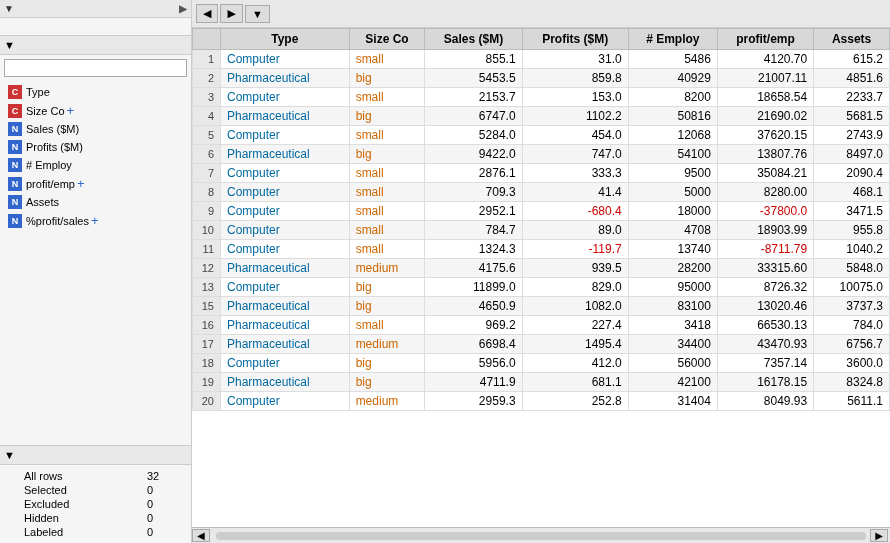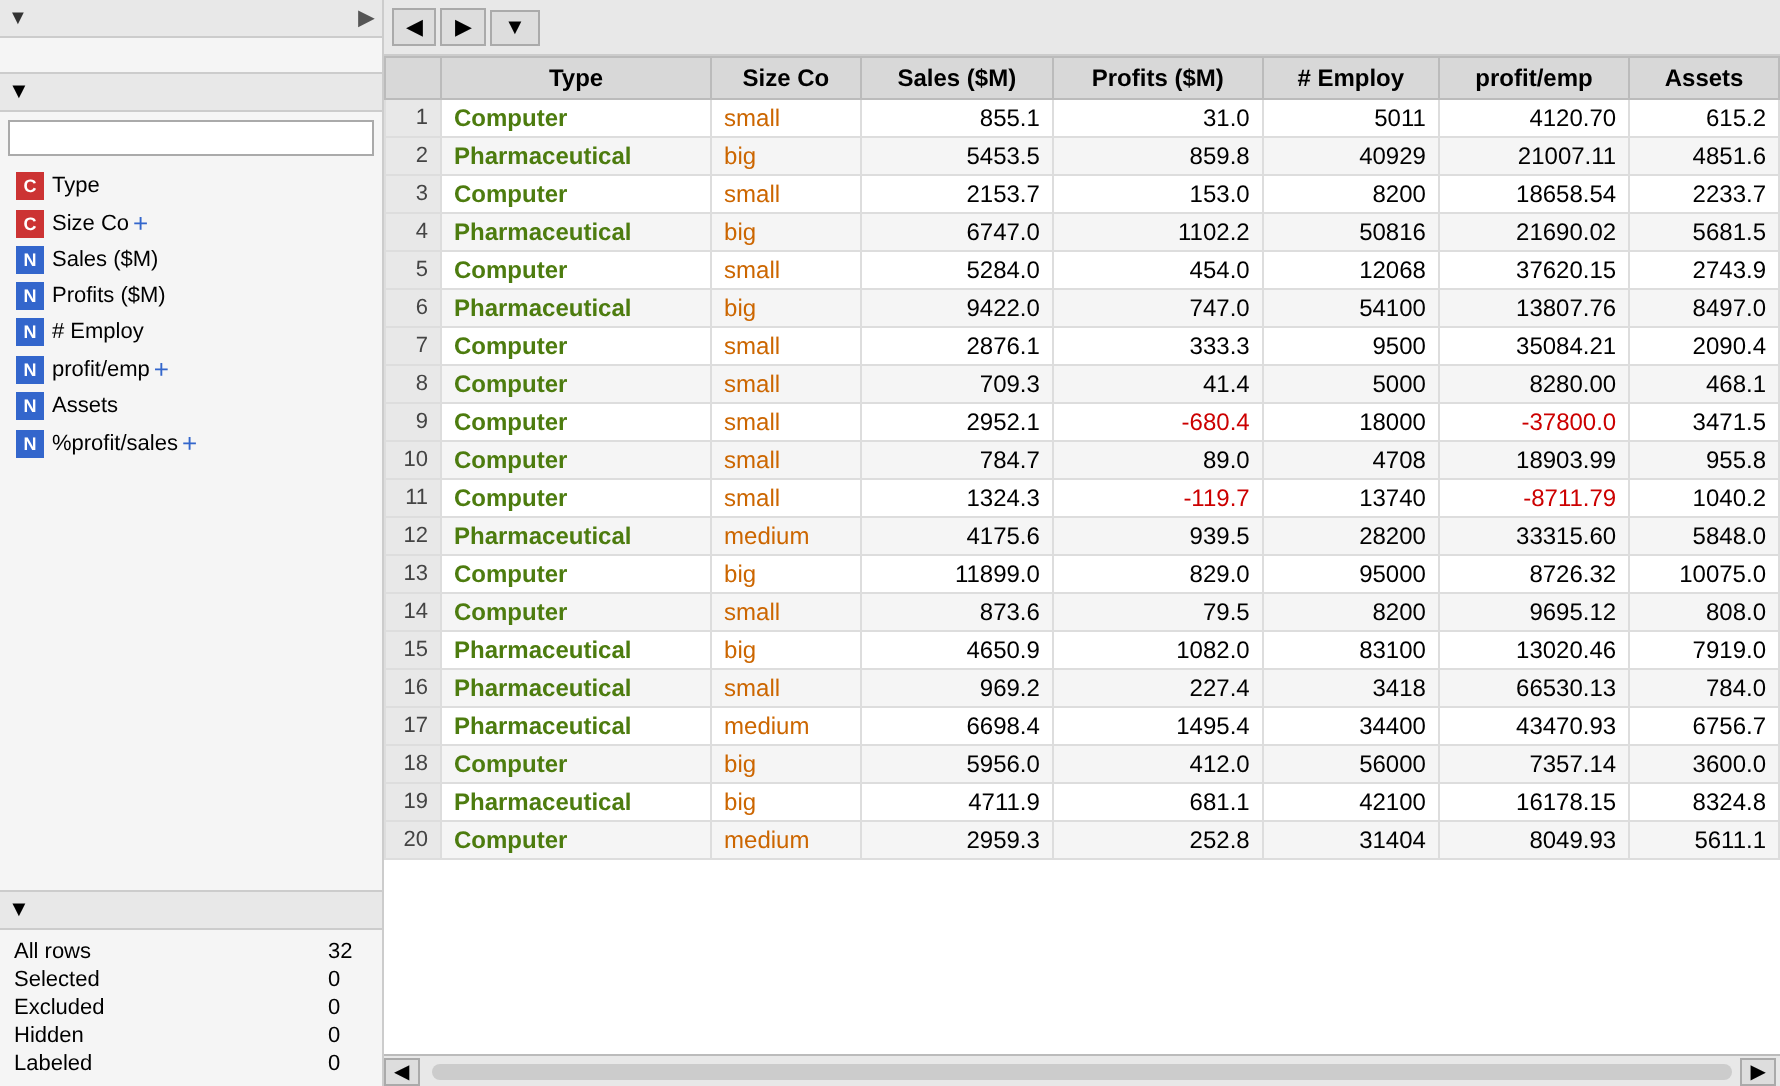--- a/index.html
+++ b/index.html
@@ -136,21 +136,21 @@
       display: flex;
       align-items: center;
       background: #e8e8e8;
       padding: 3px 4px;
       font-weight: bold;
       font-size: 11px;
       border-bottom: 1px solid #ccc;
     }
 
     .rows-table {
-      padding: 4px 7px;
+      padding: 4px 24px;
     }
 
     .rows-table-row {
       display: flex;
       justify-content: space-between;
       font-size: 11px;
       padding: 1px 0;
     }
 
     .rows-table-row .label {
@@ -227,22 +227,21 @@
 
     table tbody td:first-child {
       text-align: right;
       background: #e8e8e8;
       color: #444;
       font-size: 11px;
       width: 28px;
     }
 
     td.type-col {
-      color: #4d7c0f;
-      font-weight: bold;
+      color: #0369a1;
     }
 
     td.size-col {
       color: #cc6600;
     }
 
     td.num-col {
       text-align: right;
     }
 
@@ -381,21 +380,21 @@
             <th>Assets</th>
           </tr>
         </thead>
       <tbody id="table-body">
           <tr>
             <td>1</td>
             <td class="type-col">Computer</td>
             <td class="size-col">small</td>
             <td class="num-col">855.1</td>
             <td class="num-col">31.0</td>
-            <td class="num-col">5011</td>
+            <td class="num-col">5486</td>
             <td class="num-col">4120.70</td>
             <td class="num-col">615.2</td>
           </tr>
           <tr>
             <td>2</td>
             <td class="type-col">Pharmaceutical</td>
             <td class="size-col">big</td>
             <td class="num-col">5453.5</td>
             <td class="num-col">859.8</td>
             <td class="num-col">40929</td>
@@ -506,38 +505,28 @@
             <td>13</td>
             <td class="type-col">Computer</td>
             <td class="size-col">big</td>
             <td class="num-col">11899.0</td>
             <td class="num-col">829.0</td>
             <td class="num-col">95000</td>
             <td class="num-col">8726.32</td>
             <td class="num-col">10075.0</td>
           </tr>
           <tr>
-            <td>14</td>
-            <td class="type-col">Computer</td>
-            <td class="size-col">small</td>
-            <td class="num-col">873.6</td>
-            <td class="num-col">79.5</td>
-            <td class="num-col">8200</td>
-            <td class="num-col">9695.12</td>
-            <td class="num-col">808.0</td>
-          </tr>
-          <tr>
             <td>15</td>
             <td class="type-col">Pharmaceutical</td>
             <td class="size-col">big</td>
             <td class="num-col">4650.9</td>
             <td class="num-col">1082.0</td>
             <td class="num-col">83100</td>
             <td class="num-col">13020.46</td>
-            <td class="num-col">7919.0</td>
+            <td class="num-col">3737.3</td>
           </tr>
           <tr>
             <td>16</td>
             <td class="type-col">Pharmaceutical</td>
             <td class="size-col">small</td>
             <td class="num-col">969.2</td>
             <td class="num-col">227.4</td>
             <td class="num-col">3418</td>
             <td class="num-col">66530.13</td>
             <td class="num-col">784.0</td>

